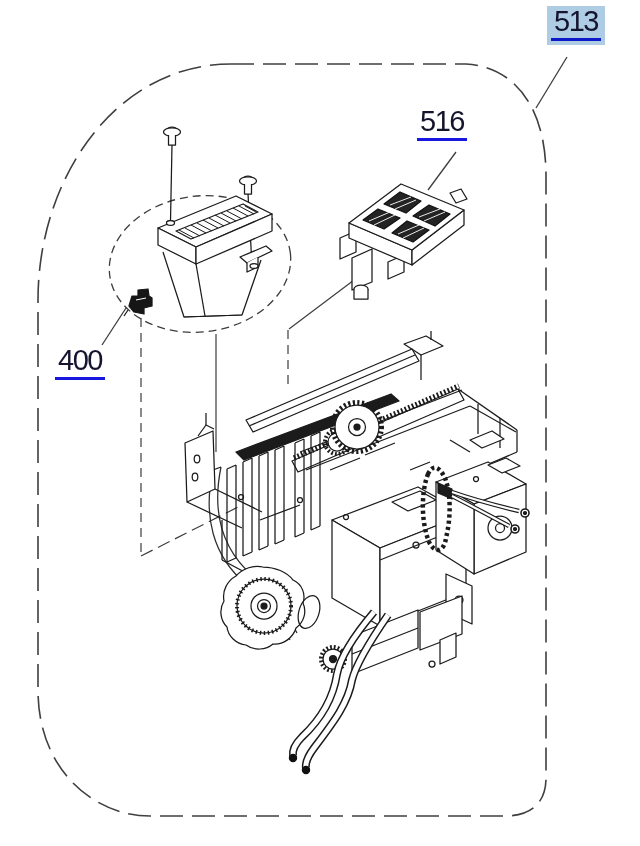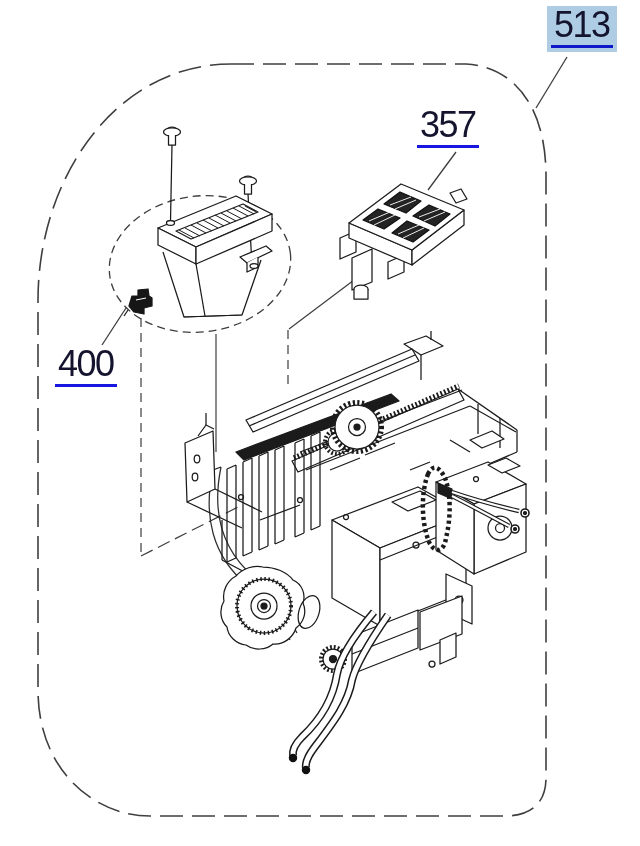--- a/index.html
+++ b/index.html
@@ -7,21 +7,21 @@
     position:relative;
     width:640px;height:846px;
     background:#ffffff;
     overflow:hidden;
     font-family:"Liberation Sans", sans-serif;
   }
   .canvas svg{position:absolute;left:0;top:0;}
   .plabel{
     position:absolute;
     font-family:"Liberation Sans", sans-serif;
-    font-size:36px;
+    font-size:29px;
     line-height:0.96;
     letter-spacing:-1.5px;
     color:#14142e;
     white-space:nowrap;
     cursor:pointer;
     user-select:none;
   }
   .plabel .ul{
     display:inline-block;
     padding:0 3px 2px 3px;
@@ -265,20 +265,20 @@
       <circle cx="515" cy="529" r="4" fill="#fff" stroke-width="1.6"></circle>
       <circle cx="515" cy="529" r="1.5" fill="#1b1b1b"></circle>
     </g>
   </svg>
 
   <div class="plabel hl" style="left:547px;top:6px;">
     <span class="ul">513</span>
   </div>
 
   <div class="plabel" style="left:417px;top:108px;">
-    <span class="ul">357</span>
+    <span class="ul">516</span>
   </div>
 
   <div class="plabel" style="left:55px;top:347px;">
     <span class="ul">400</span>
   </div>
 
 </div>
 
 </body></html>

